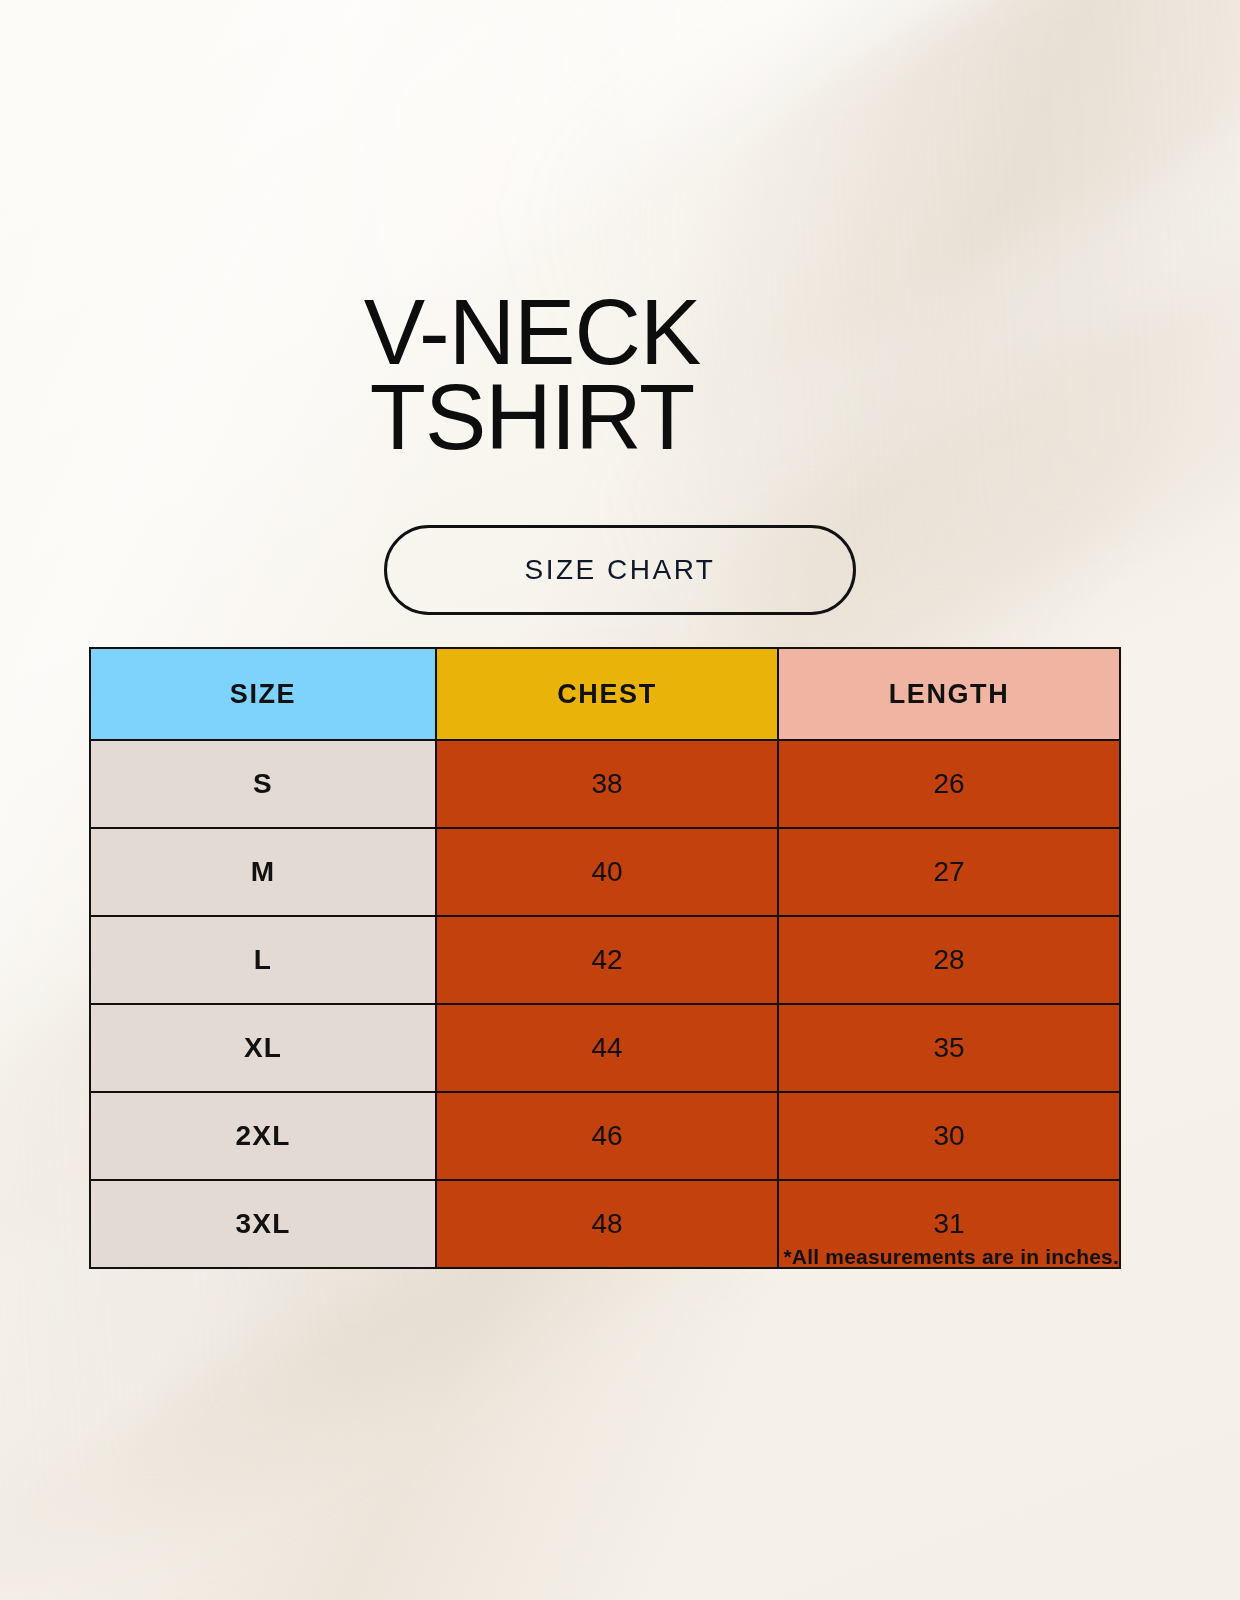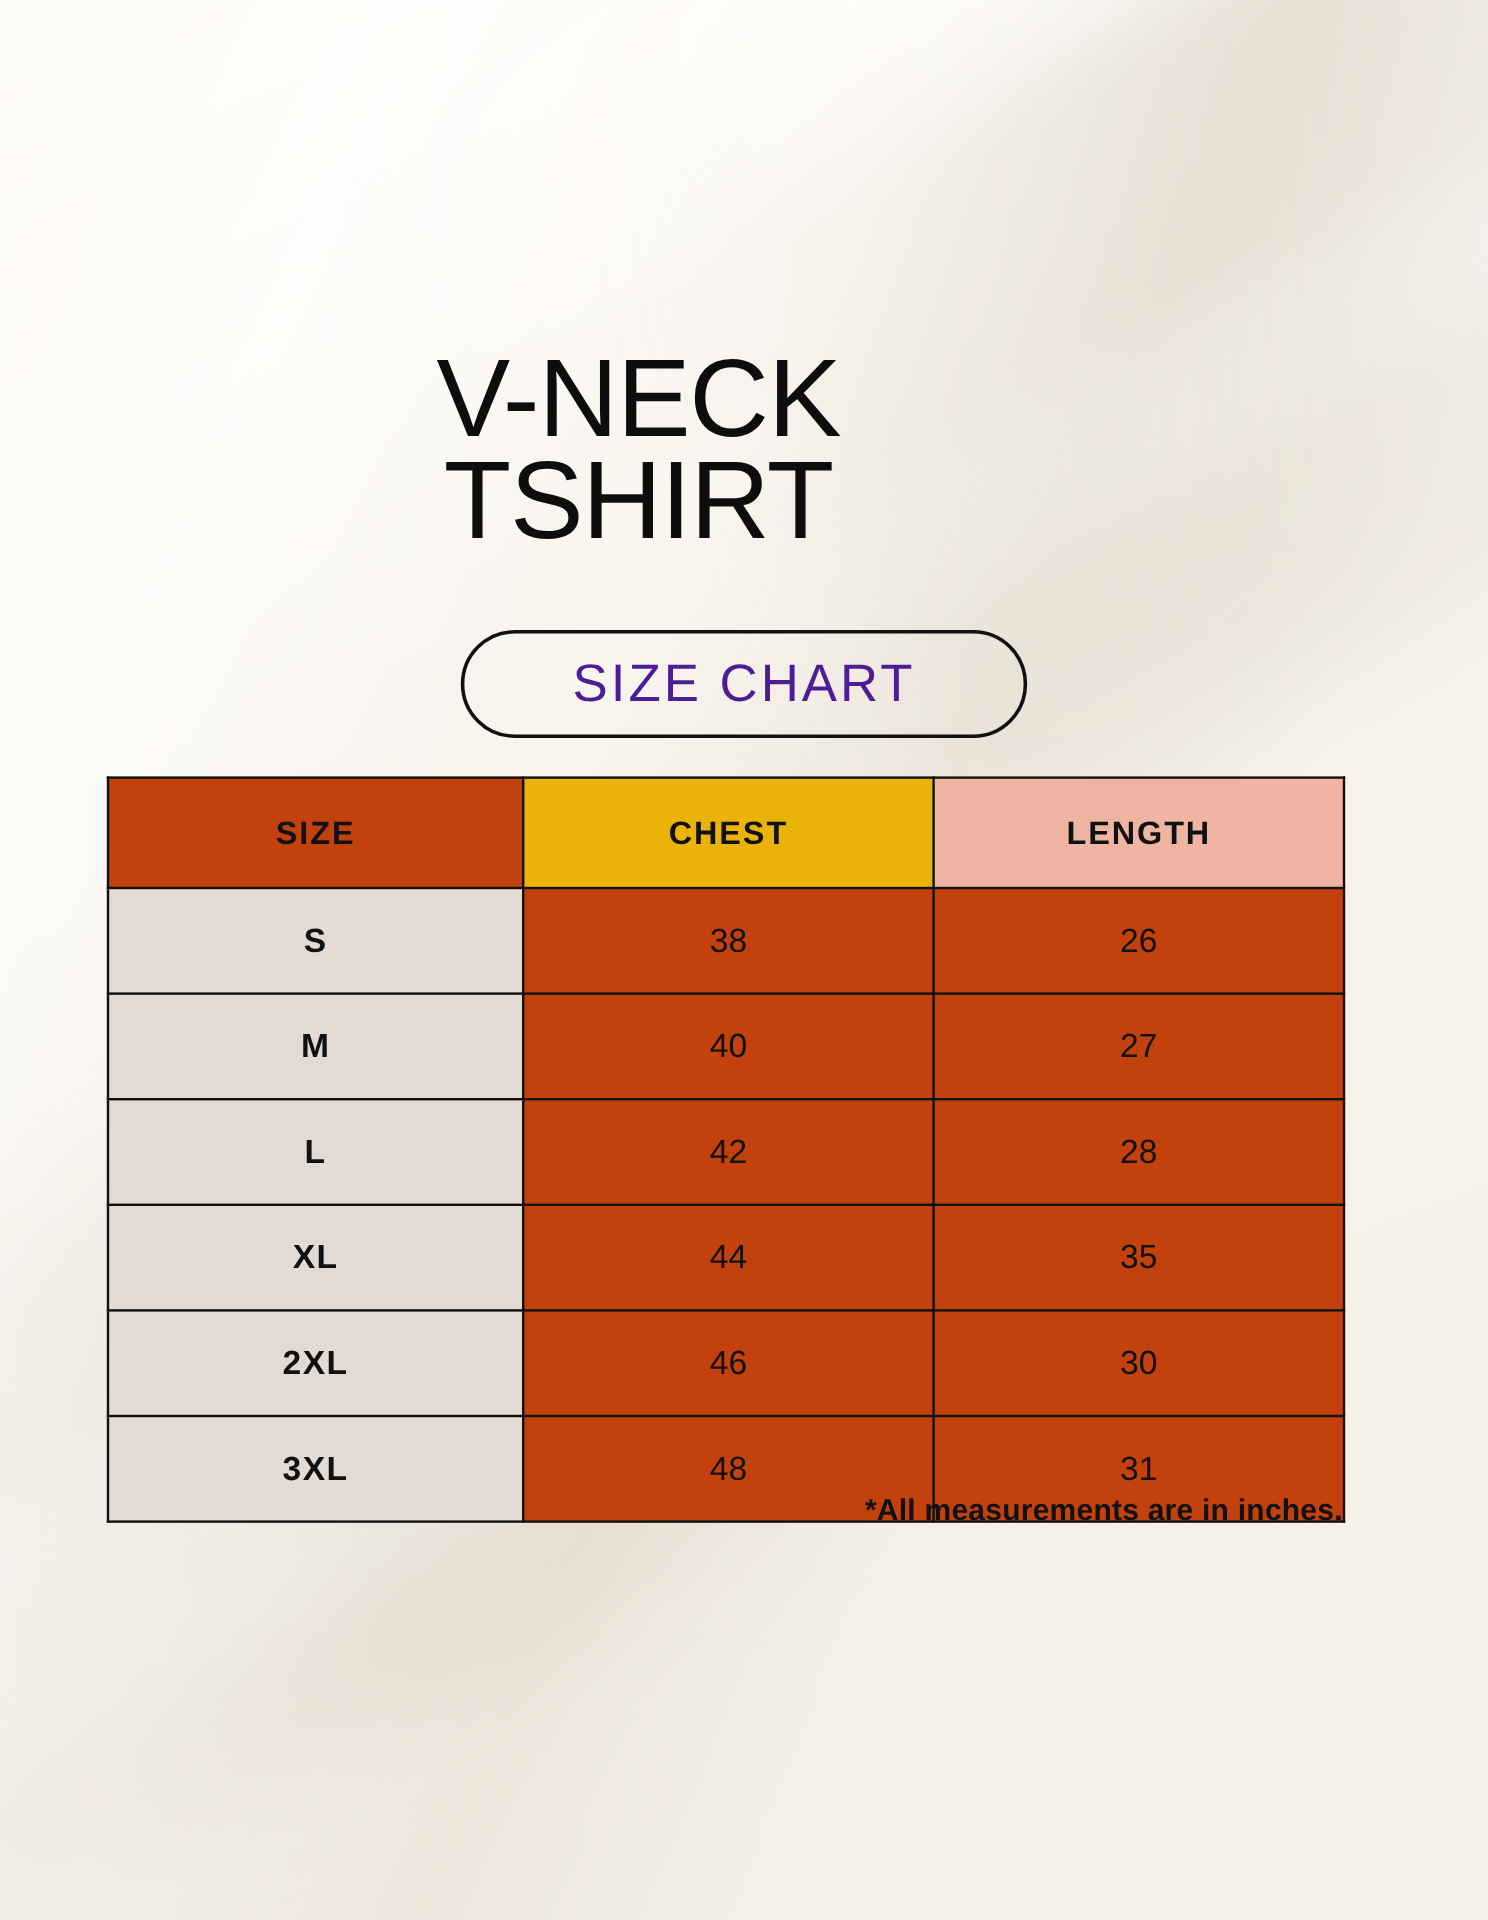--- a/index.html
+++ b/index.html
@@ -83,23 +83,23 @@
     width: 466px;
     height: 84px;
     border: 3px solid #111111;
     border-radius: 48px;
     display: flex;
     align-items: center;
     justify-content: center;
     background: transparent;
   }
   .pill-label {
-    font-size: 44px;
+    font-size: 28px;
     letter-spacing: 2.5px;
-    color: #4c1d95;
+    color: #0f172a;
     font-weight: 400;
   }
 
   .table-wrap {
     position: absolute;
     top: 647px;
     left: 89px;
     width: 1030px;
   }
   table.size-chart {
@@ -119,21 +119,21 @@
     font-size: 28px;
     color: #111111;
     padding: 0;
   }
   table.size-chart thead th {
     height: 90px;
     font-weight: bold;
     font-size: 27px;
     letter-spacing: 1.6px;
   }
-  th.head-size   { background: #c2410c; }
+  th.head-size   { background: #7dd3fc; }
   th.head-chest  { background: #eab308; }
   th.head-length { background: #efb5a2; }
 
   td.cell-size {
     background: #e3dad4;
     font-weight: bold;
     letter-spacing: 1.2px;
     font-size: 27px;
   }
   td.cell-val {
@@ -141,21 +141,21 @@
     font-weight: 400;
     font-size: 28px;
   }
 
   .footnote {
     position: absolute;
     top: 1245px;
     left: 89px;
     width: 1030px;
     text-align: right;
-    font-size: 25px;
+    font-size: 21px;
     font-weight: bold;
     color: #111111;
     letter-spacing: 0.2px;
   }
 </style>
 </head>
 <body>
 
 <div class="page">
 

